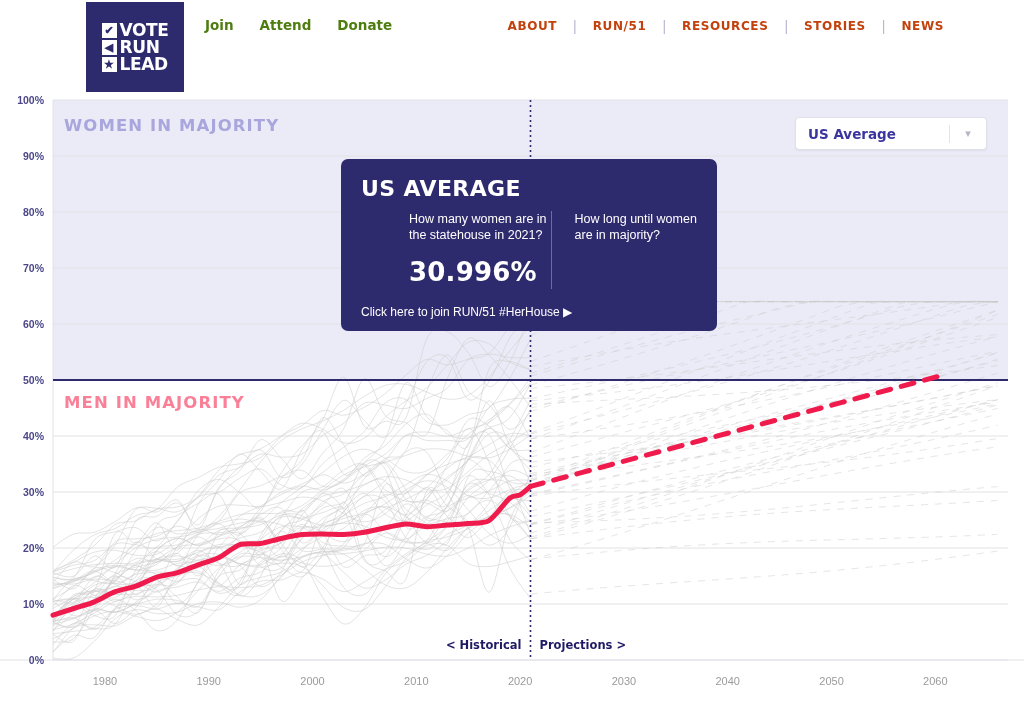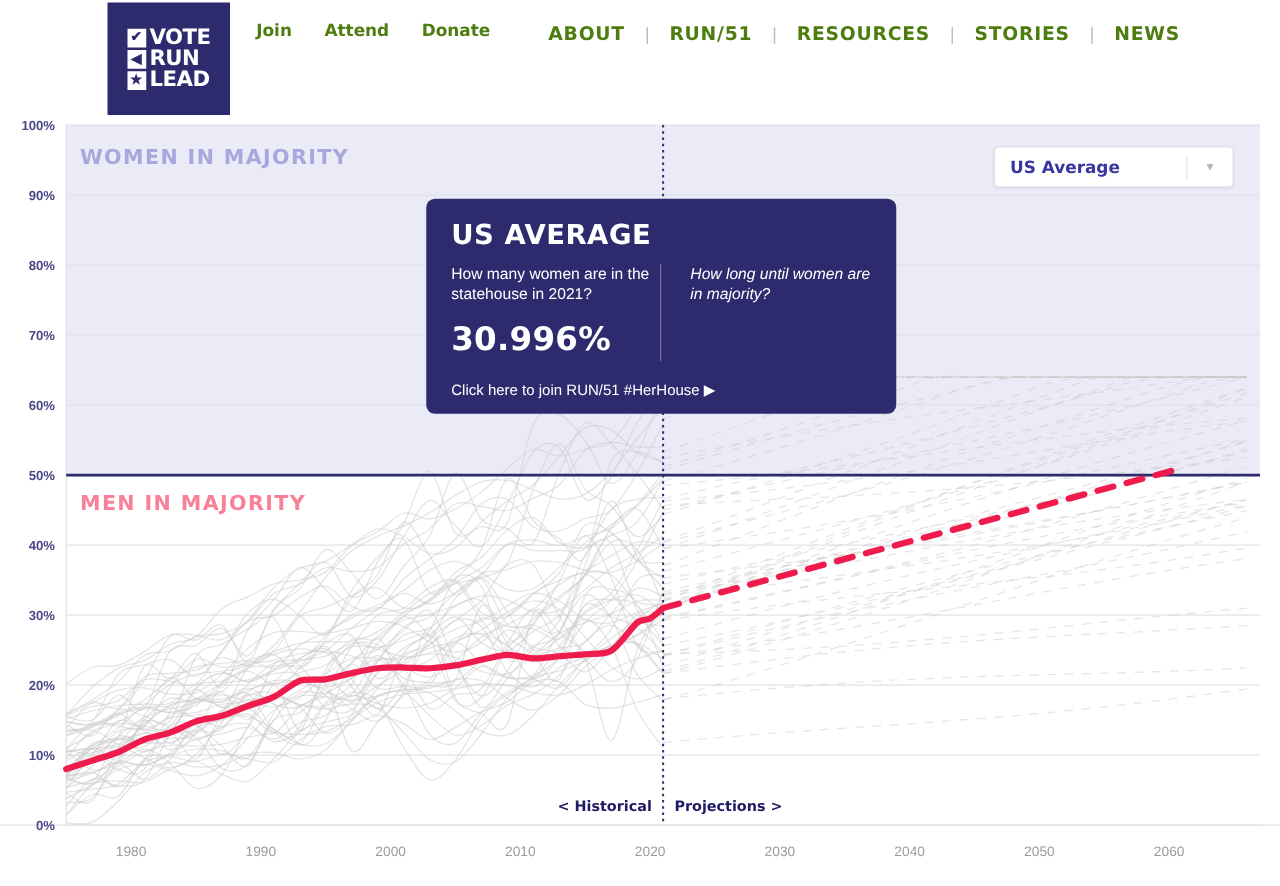--- a/index.html
+++ b/index.html
@@ -39,21 +39,21 @@
   .nav-left-link {
     color:#4d7c0f; font-size:13.5px; font-weight:bold; cursor:pointer;
     font-family:"DejaVu Sans", sans-serif;
   }
 
   #primary-nav-right {
     position:absolute; right:64px; top:18px;
     display:flex; gap:0px; align-items:center;
   }
   .nav-right-link {
-    color:#4d7c0f; font-size:15px; font-weight:bold; letter-spacing:0.6px;
+    color:#c2410c; font-size:12px; font-weight:bold; letter-spacing:0.6px;
     cursor:pointer; padding:0 16px; font-family:"DejaVu Sans", sans-serif;
   }
   .nav-sep { color:#b9b6d2; font-size:14px; font-weight:300; }
 
   
   #chart-wrap {
     position:absolute; left:0; top:95px; width:1024px; height:614px;
   }
   #chart-svg { position:absolute; left:0; top:0; }
 
@@ -94,24 +94,24 @@
   
   #info-card {
     position:absolute; left:341px; top:159px; width:376px; height:172px;
     background:#2e2a6e; border-radius:7px; z-index:35;
     padding:17px 20px 0 20px; color:#ffffff;
   }
   #info-card-title {
     font-size:22px; font-weight:bold; letter-spacing:0.4px;
     font-family:"DejaVu Sans", sans-serif; margin-bottom:10px;
   }
-  #info-card-cols { display:flex; height:96px; }
+  #info-card-cols { display:flex; height:96px;margin-left:48px; }
   .info-col { position:relative; }
   .info-col.left { width:178px; }
-  .info-col.right { width:178px; padding-left:24px;font-style:italic; }
+  .info-col.right { width:178px; padding-left:24px; }
   .info-col.right:before {
     content:""; position:absolute; left:0px; top:0px;
     width:1px; height:78px; background:#6e6aa6;
   }
   .info-q {
     font-size:12.5px; line-height:16px; font-weight:400;
     font-family:"Liberation Sans", sans-serif;
   }
   .info-a {
     font-size:26px; font-weight:bold; margin-top:14px;

